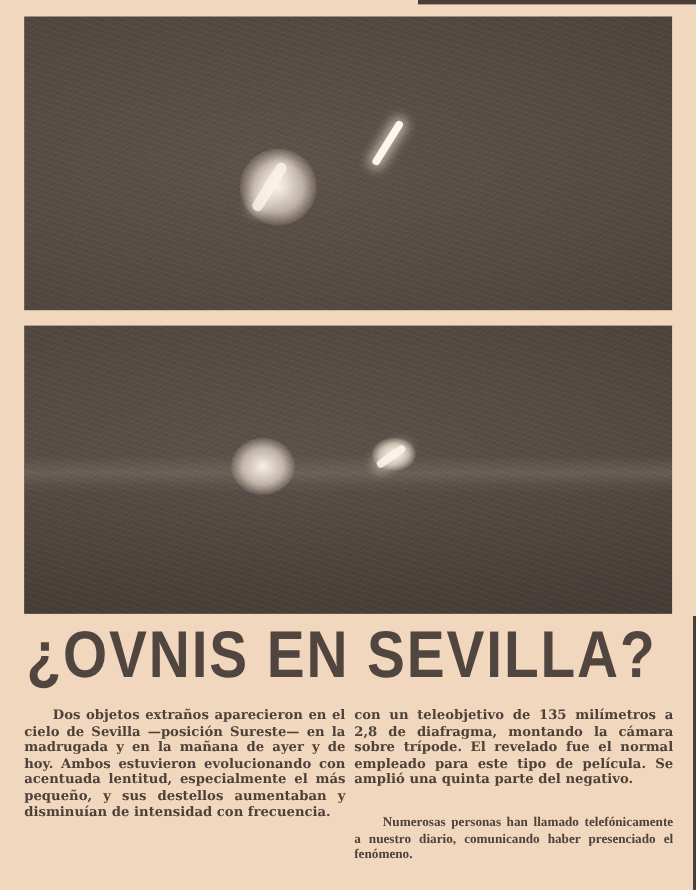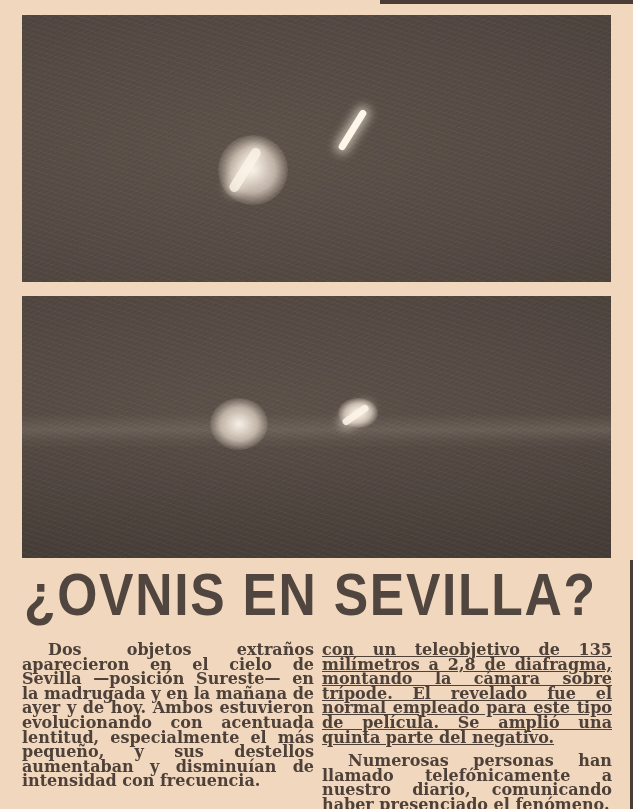--- a/index.html
+++ b/index.html
@@ -51,29 +51,29 @@
     position: absolute; left: 24px; top: 560px; width: 590px;
     font-family: "Liberation Sans", sans-serif;
     font-weight: bold; font-size: 60px; line-height: 70px;
     color: #51463f; letter-spacing: 2px;
     transform: scaleX(0.86); transform-origin: left center;
     white-space: nowrap;
   }
   .column {
     position: absolute; top: 643px;
     font-family: "DejaVu Serif", serif;
-    font-weight: bold; font-size: 16px; line-height: 14.6px;
+    font-weight: bold; font-size: 12px; line-height: 14.6px;
     color: #4e4139;
     text-align: justify;
   }
   .col-left { left: 22px; width: 292px; }
   .col-right { left: 322px; width: 290px; }
   .column p { margin: 0; text-indent: 26px; }
-  .column p.noindent { text-indent: 0; text-decoration: underline; }
-  .column p.gap { margin-top: 9px; }
+  .column p.noindent { text-indent: 0; }
+  .column p.gap { margin-top: 24px; font-family: Liberation Serif, serif; }
 </style>
 </head>
 <body>
 
 <div class="top-edge"></div>
 <div class="right-edge"></div>
 
 <div class="photo photo-1">
   <div class="noise"></div>
   <div class="blob" style="left:196px; top:120px; width:70px; height:70px;"></div>

